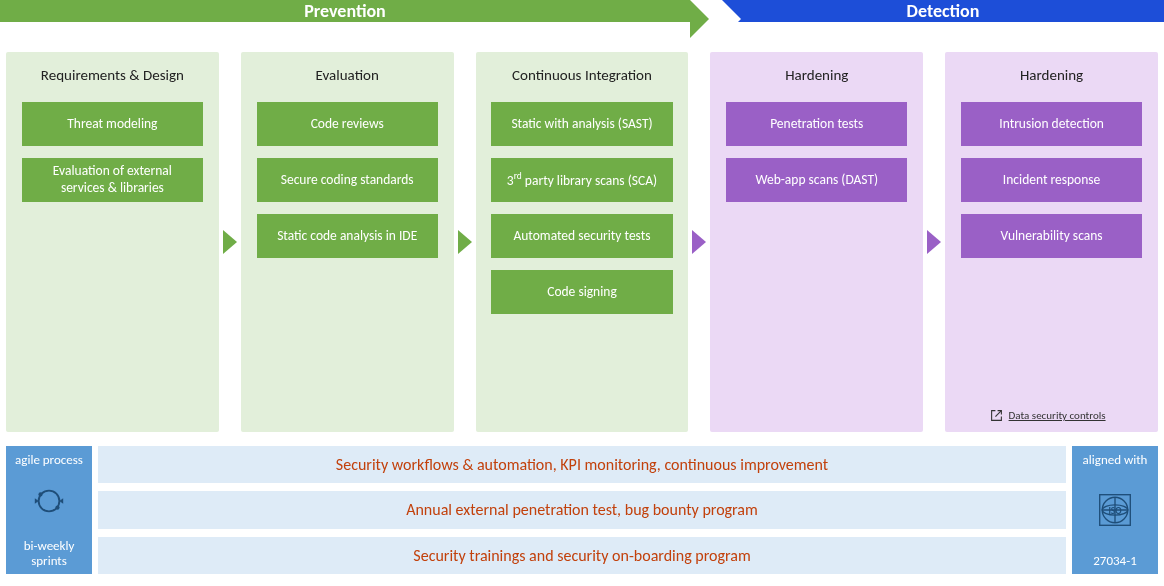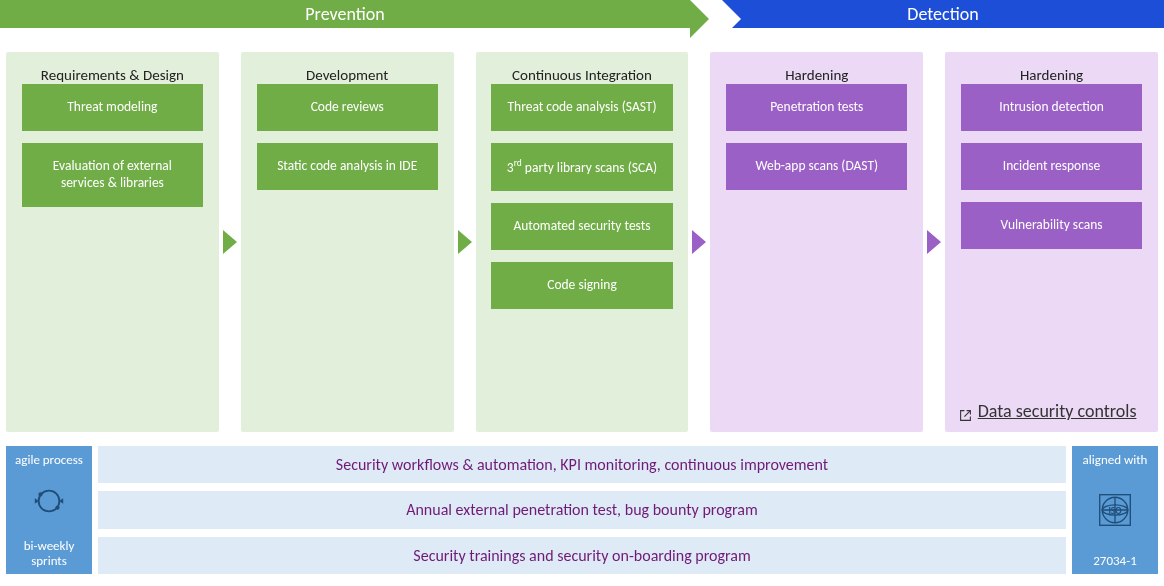--- a/index.html
+++ b/index.html
@@ -19,21 +19,22 @@
     height: 38px;
     margin-bottom: 14px;
   }
   .header-chevron {
     position: relative;
     color: #fff;
     font-size: 18px;
     display: flex;
     align-items: center;
     justify-content: center;
-    height: 28px;
+    height: 22px;
+    font-weight: bold;
   }
   .hdr-green {
     flex: 0 0 690px;
     background: #70AD47;
     margin-right: 32px;
   }
   .hdr-green::after {
     content: "";
     position: absolute;
     right: -19px; top: 0;
@@ -79,27 +80,28 @@
     flex-direction: column;
     align-items: center;
     height: 100%;
     position: relative;
   }
   .stage.green { background: #E2EFDA; }
   .stage.purple { background: #EBD9F5; }
   .stage-title {
     font-size: 15px;
     color: #222;
+    margin-bottom: 18px;
     text-align: center;
   }
 
   .item {
     width: 94%;
     min-height: 44px;
-    padding: 15px 8px;
+    padding: 4px 8px;
     margin-bottom: 12px;
     font-size: 13.5px;
     display: flex;
     align-items: center;
     justify-content: center;
     text-align: center;
     line-height: 1.25;
   }
   .item-green  { background:#70AD47; color:#fff; }
   .item-purple { background:#9A60C6; color:#ffffff; }
@@ -111,21 +113,21 @@
   .stage .item-green  { background:#70AD47; color:#fff; }
 
   .link-row {
     position: absolute;
     bottom: 10px;
     left: 0; right: 8px;
     display: flex;
     justify-content: center;
     align-items: center;
     gap: 6px;
-    font-size: 18px;
+    font-size: 11px;
     color: #333;
   }
   .link-row a { color:#333; text-decoration: underline; }
   .ext-icon { width:13px; height:13px; display:inline-block; }
 
   
   .mini-arrow {
     width: 22px;
     flex: 0 0 22px;
     display:flex;
@@ -169,21 +171,21 @@
     gap:8px;
     height:128px;
   }
   .bar {
     flex:1;
     background:#DEEBF7;
     display:flex;
     align-items:center;
     justify-content:center;
     font-size:16px;
-    color:#701a75;
+    color:#c2410c;
   }
   .iso-icon { width:34px; height:34px;text-align:right; }
   sup { font-size: 0.7em; text-align: center; }
 </style>
 </head>
 <body>
 
 <div class="wrap">
 
   <div class="header-row">
@@ -201,32 +203,33 @@
       <div class="stage-title">Requirements &amp; Design</div>
       <div class="item item-green">Threat modeling</div>
       <div class="item item-green">Evaluation of external services &amp; libraries</div>
     </div>
 
     <div class="mini-arrow">
         <div class="tri tri-green"></div>
       </div>
 
     <div class="stage green">
-      <div class="stage-title">Development</div>
+      <div class="stage-title">Evaluation</div>
       <div class="item item-green">Code reviews</div>
+      <div class="item item-green">Secure coding standards</div>
       <div class="item item-green">Static code analysis in IDE</div>
     </div>
 
     <div class="mini-arrow">
         <div class="tri tri-green"></div>
       </div>
 
     <div class="stage green">
       <div class="stage-title">Continuous Integration</div>
-      <div class="item item-green">Threat  code analysis (SAST)</div>
+      <div class="item item-green">Static  with analysis (SAST)</div>
       <div class="item item-green">
           <span id="sca-span">3<sup>rd</sup> party library scans (SCA)</span>
         </div>
       <div class="item item-green">Automated security tests</div>
       <div class="item item-green">Code signing</div>
     </div>
 
     <div class="mini-arrow">
         <div class="tri tri-purple"></div>
       </div>

